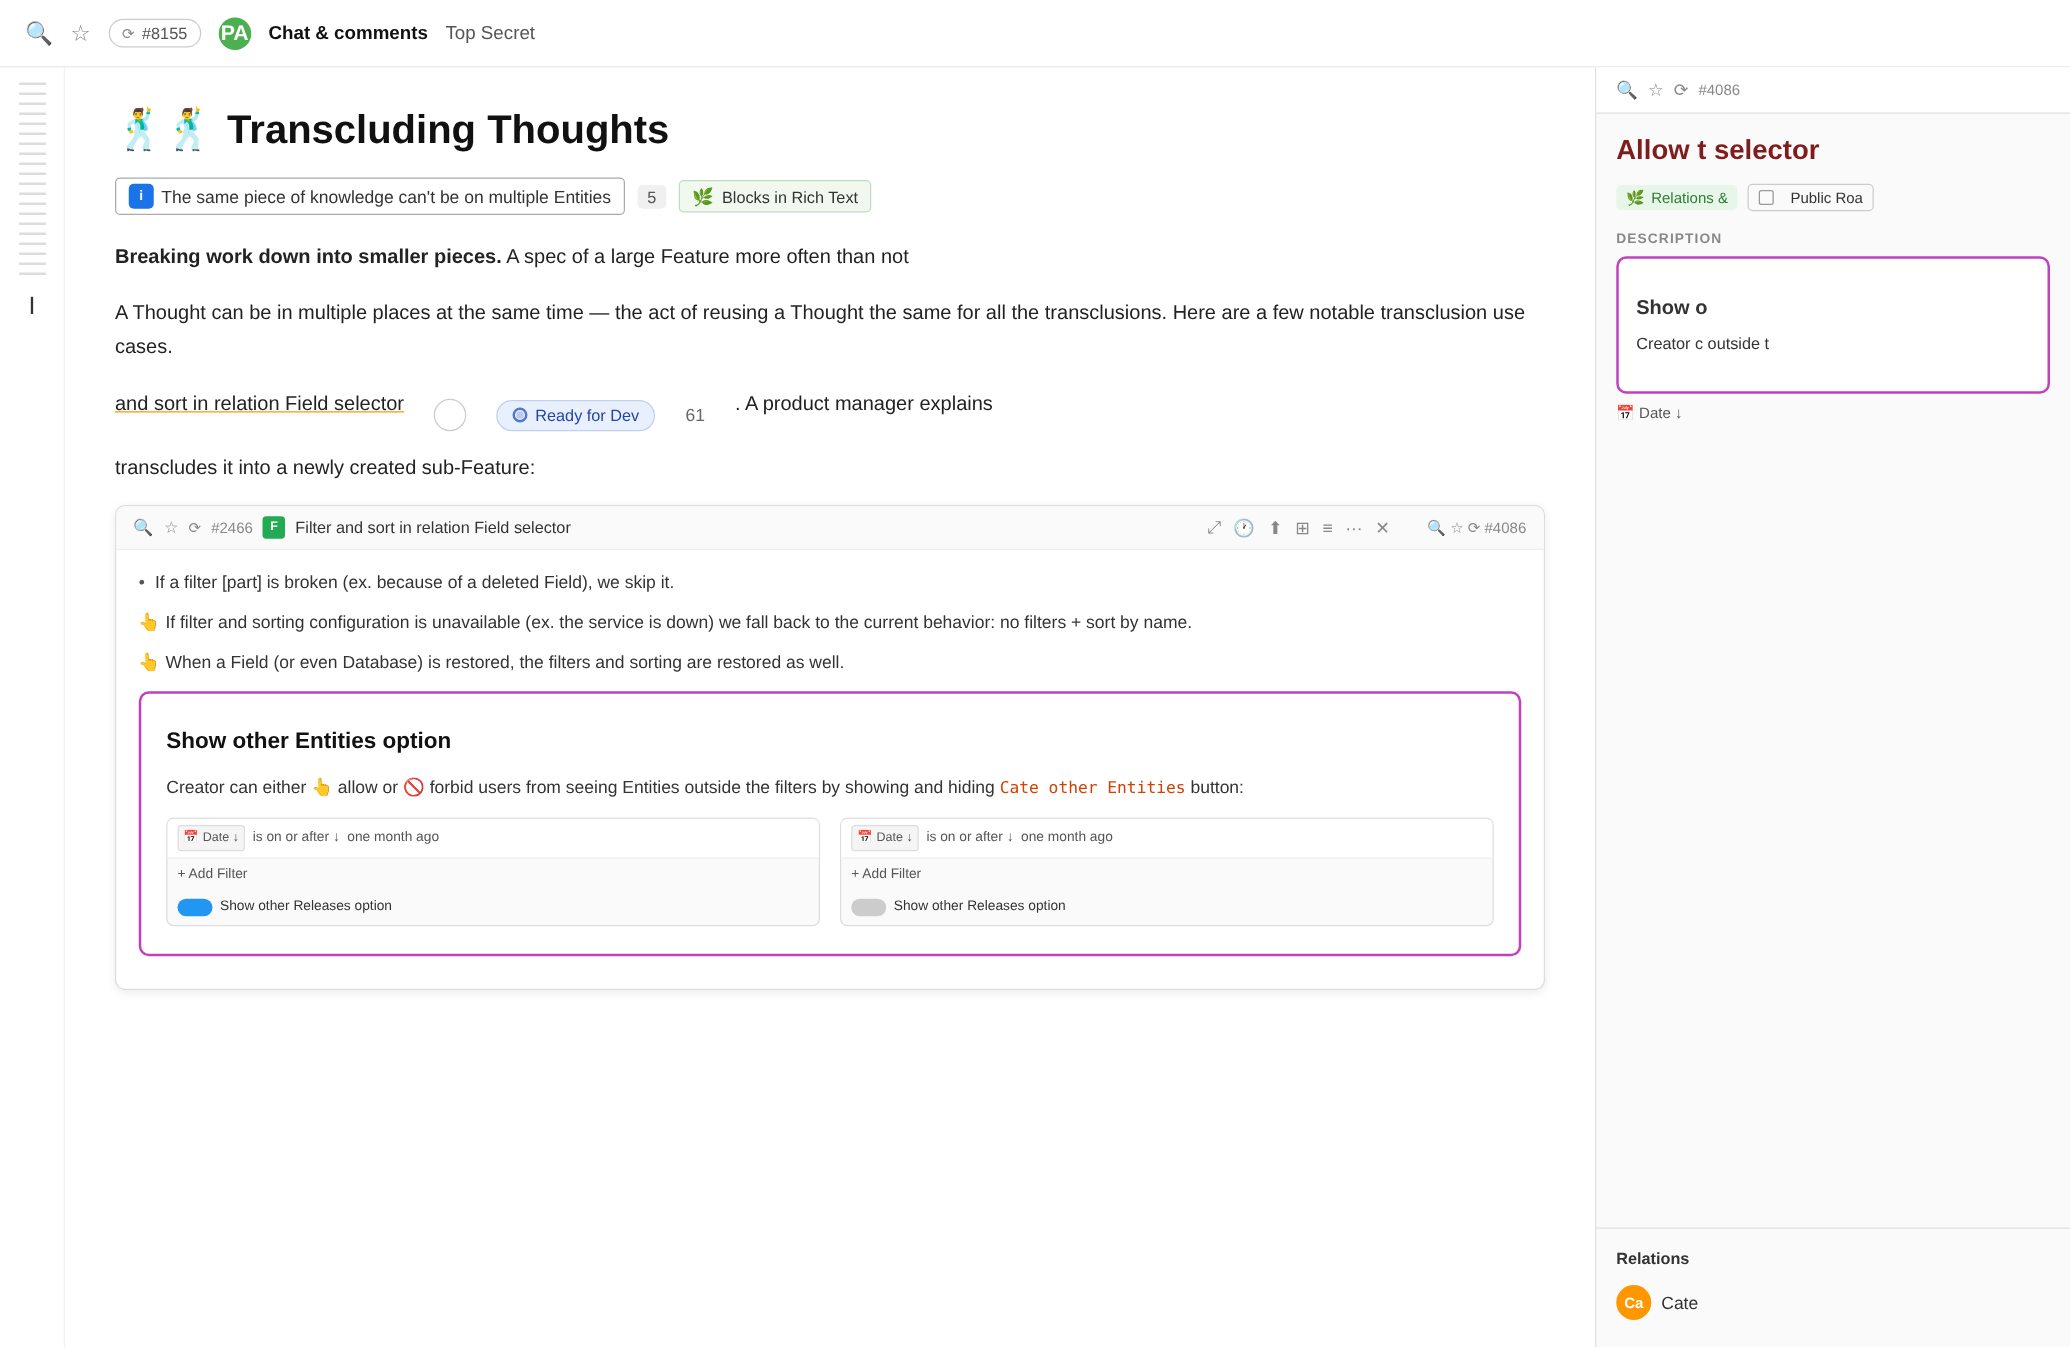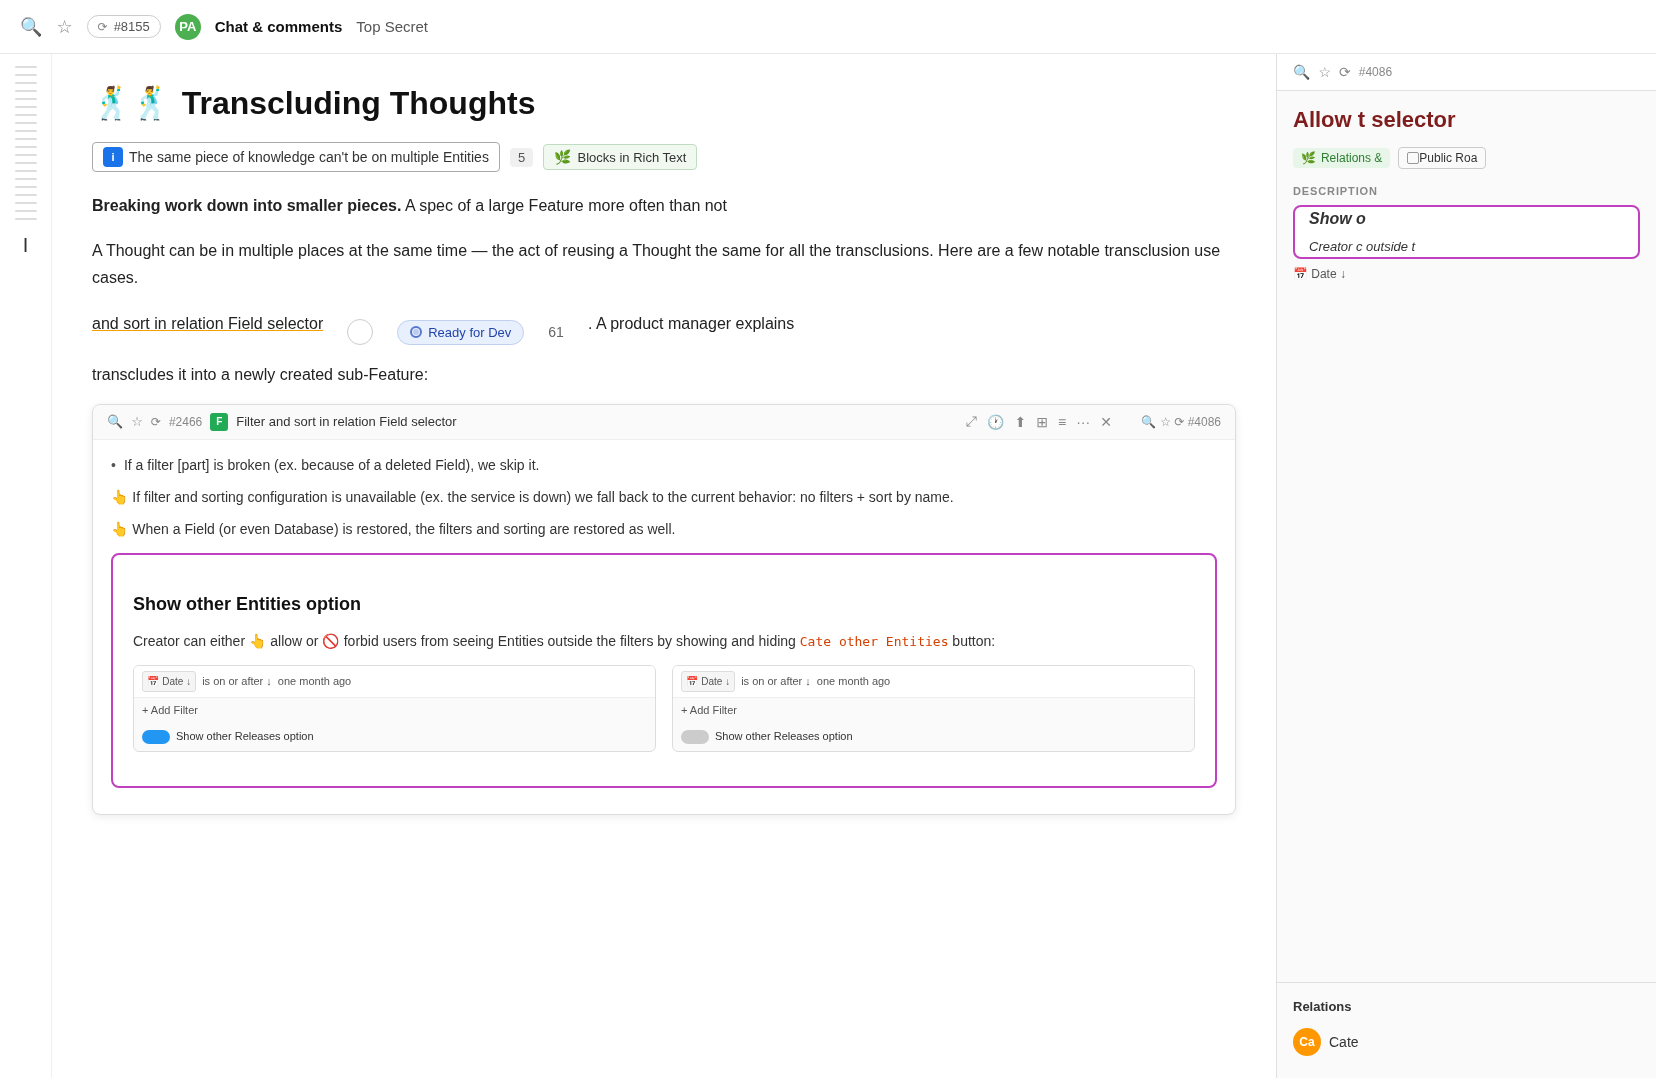--- a/index.html
+++ b/index.html
@@ -20,21 +20,21 @@
       display: flex; align-items: center; gap: 6px;
       border: 1px solid #ccc; border-radius: 20px;
       padding: 3px 10px; font-size: 13px; color: #555;
       cursor: pointer;
     }
     .topbar-id-badge .sync-icon { color: #888; font-size: 12px; }
     .topbar-avatar {
       width: 26px; height: 26px; border-radius: 50%;
       background: #4caf50; color: #fff;
       display: flex; align-items: center; justify-content: center;
-      font-size: 13px; font-weight: 700;
+      font-size: 17px; font-weight: 700;
     }
     .topbar-title { font-size: 15px; font-weight: 600; color: #111; }
     .topbar-subtitle { font-size: 15px; color: #555; }
 
     
     .main-layout { display: flex; height: calc(1078px - 54px); }
 
     
     .left-gutter {
       width: 52px; min-width: 52px;
@@ -140,21 +140,21 @@
     .win-title { font-size: 13px; color: #333; font-weight: 500; flex: 1; }
     .win-actions { display: flex; gap: 10px; align-items: center; }
     .win-action-icon { font-size: 14px; color: #888; cursor: pointer; }
     .window-content { padding: 14px 18px; font-size: 14px; color: #333; line-height: 1.7; }
     .bullet-item { display: flex; gap: 8px; margin-bottom: 6px; }
     .bullet { color: #555; }
 
     
     .purple-box {
       border: 2px solid #c040c0; border-radius: 8px;
-      padding: 34px 20px; margin: 12px 0;
+      padding: 22px 20px; margin: 12px 0;
       background: #fff;
     }
     .purple-box-title { font-size: 18px; font-weight: 700; color: #111; margin-bottom: 10px; }
     .purple-box-text { font-size: 14px; color: #333; line-height: 1.6; margin-bottom: 12px; }
     .code-text { font-family: monospace; color: #d44000; font-size: 13px; }
 
     
     .mini-screenshots { display: flex; gap: 16px; margin-top: 12px; }
     .mini-shot {
       flex: 1; border: 1px solid #ddd; border-radius: 6px;
@@ -201,37 +201,37 @@
     .right-panel-body { flex: 1; overflow-y: auto; padding: 16px; }
     .rp-title { font-size: 22px; font-weight: 700; color: #7f1d1d; margin-bottom: 14px; }
 
     .rp-tag-row { display: flex; align-items: center; gap: 8px; margin-bottom: 8px; flex-wrap: wrap; }
     .rp-leaf-tag {
       display: flex; align-items: center; gap: 5px;
       background: #e8f5e9; border-radius: 4px; padding: 3px 8px;
       font-size: 12px; color: #2e7d32;
     }
     .rp-checkbox-tag {
-      display: flex; align-items: center; gap: 0;
+      display: flex; align-items: center; gap: 13px;
       border: 1px solid #ccc; border-radius: 4px; padding: 3px 8px;
       font-size: 12px; color: #333;
     }
     .rp-checkbox { width: 12px; height: 12px; border: 1.5px solid #999; border-radius: 2px; }
 
     .rp-section-label {
       font-size: 11px; font-weight: 700; color: #888;
       letter-spacing: 0.08em; text-transform: uppercase;
       margin: 16px 0 8px;
     }
 
     
     .rp-desc-box {
       border: 2px solid #c040c0; border-radius: 8px;
-      padding: 0 14px; background: #fff;
-      font-size: 13px; color: #333; line-height: 1.5; font-style: italic;
+      padding: 28px 14px; background: #fff;
+      font-size: 13px; color: #333; line-height: 1.5;
     }
     .rp-desc-title { font-size: 16px; font-weight: 700; margin-bottom: 6px; }
     .rp-desc-text { font-size: 13px; color: #333; }
 
     
     .rp-date-row {
       display: flex; gap: 8px; align-items: center;
       margin-top: 8px; font-size: 12px; color: #555;
     }
 

